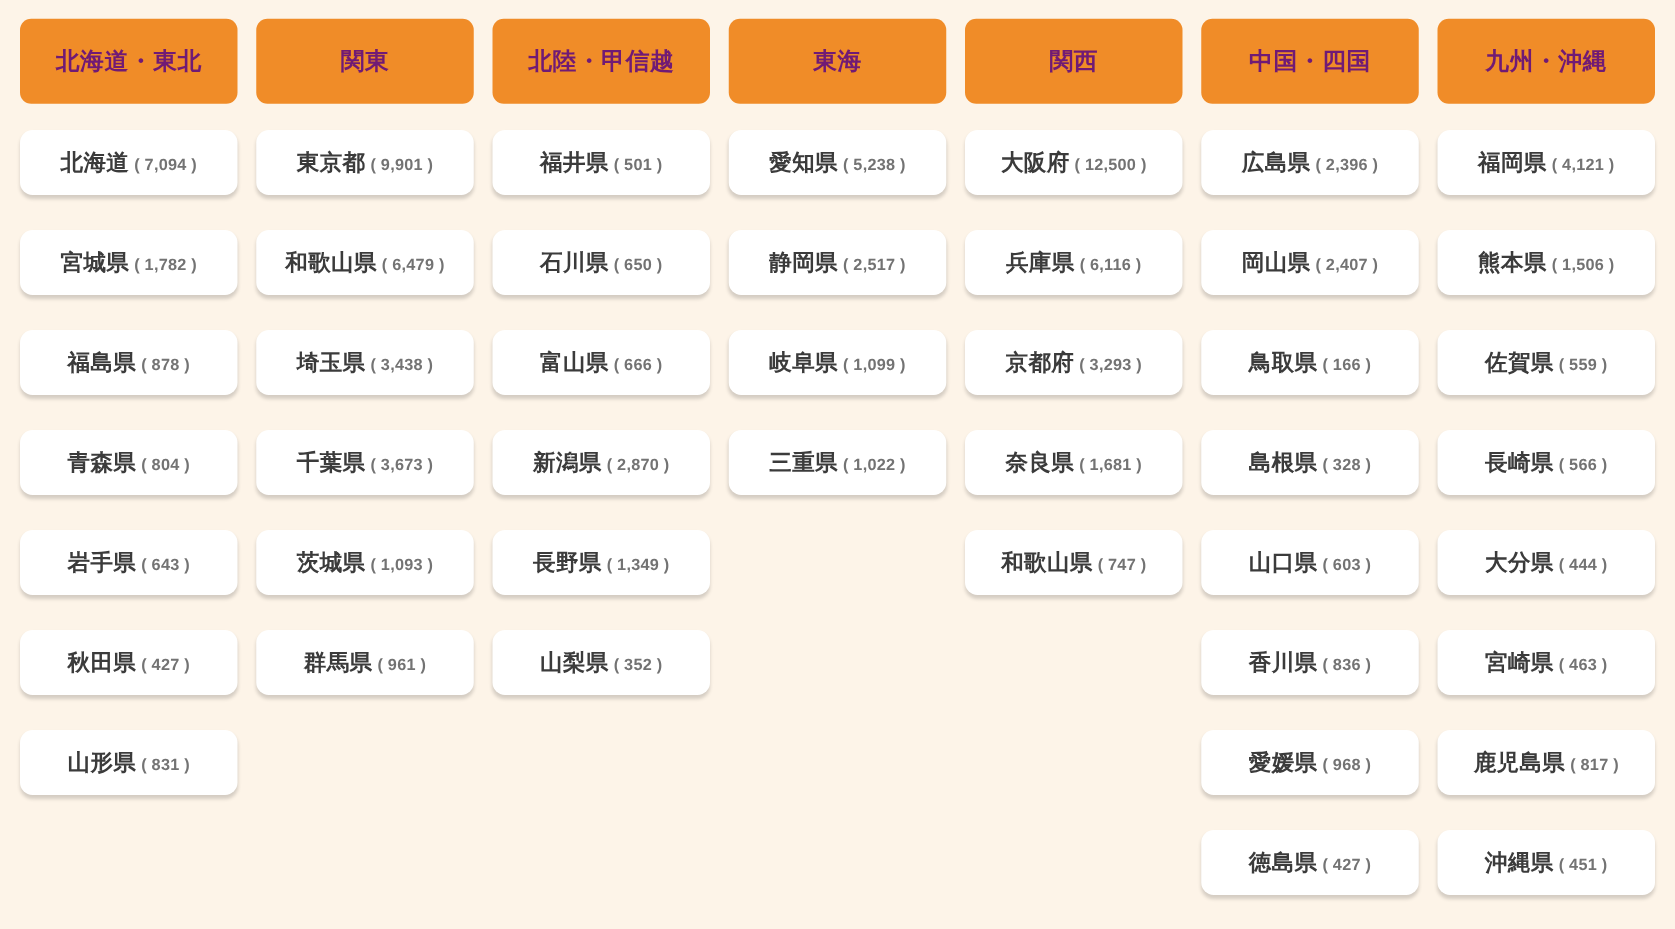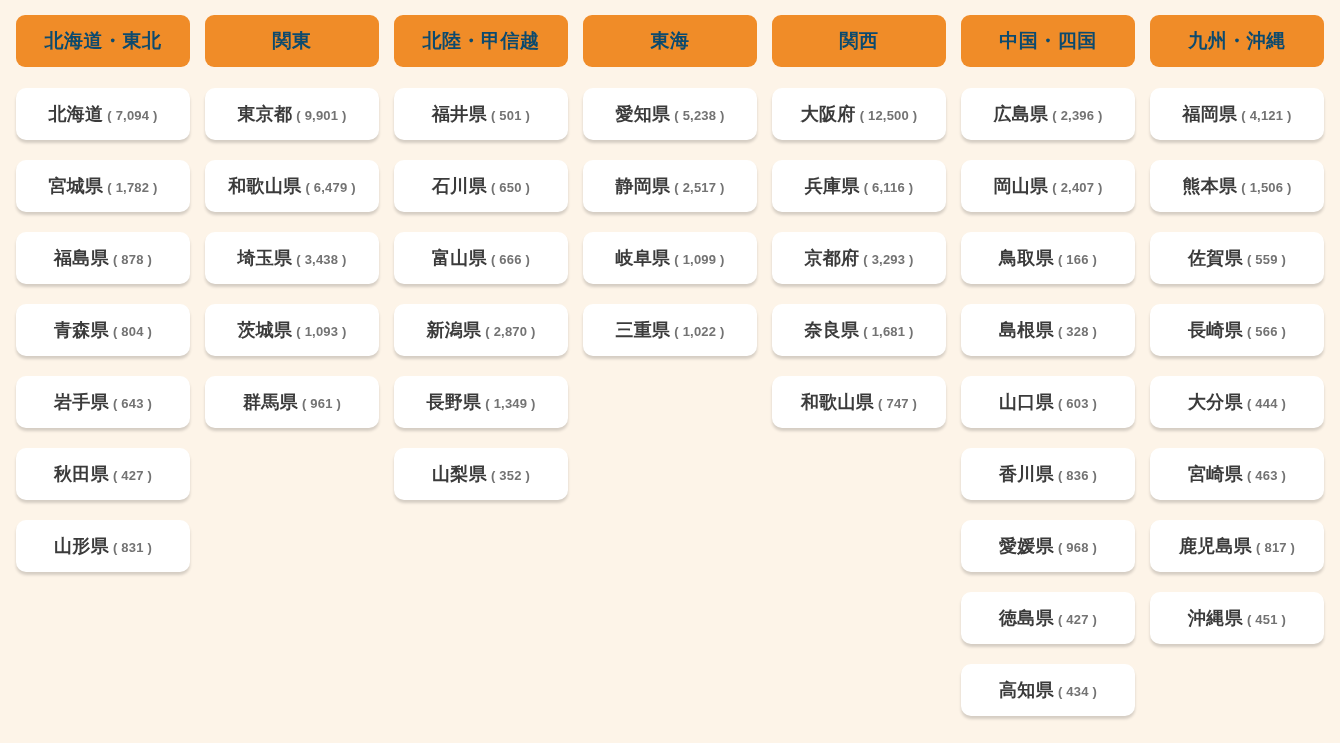--- a/index.html
+++ b/index.html
@@ -25,40 +25,40 @@
   }
 
   .region-column {
     display: flex;
     flex-direction: column;
     min-width: 0;
   }
 
   .region-header {
     background: #f08c28;
-    color: #0c4a6e;
+    color: #701a75;
     border-radius: 9px;
-    height: 52px;
+    height: 68px;
     display: flex;
     align-items: center;
     justify-content: center;
     font-size: 19px;
     font-weight: bold;
     letter-spacing: 0.5px;
     white-space: nowrap;
     margin-bottom: 21px;
     box-sizing: border-box;
     user-select: none;
   }
 
   .pref-card {
     background: #ffffff;
     border-radius: 10px;
     height: 52px;
-    margin-bottom: 20px;
+    margin-bottom: 28px;
     display: flex;
     align-items: center;
     justify-content: center;
     box-shadow: 0 3px 3px rgba(0, 0, 0, 0.16);
     box-sizing: border-box;
     white-space: nowrap;
     cursor: pointer;
   }
 
   .pref-inner {
@@ -146,20 +146,26 @@
         </span>
       </div>
       <div class="pref-card">
         <span class="pref-inner">
           <span class="pref-name">埼玉県</span>
           <span class="pref-count">( 3,438 )</span>
         </span>
       </div>
       <div class="pref-card">
         <span class="pref-inner">
+          <span class="pref-name">千葉県</span>
+          <span class="pref-count">( 3,673 )</span>
+        </span>
+      </div>
+      <div class="pref-card">
+        <span class="pref-inner">
           <span class="pref-name">茨城県</span>
           <span class="pref-count">( 1,093 )</span>
         </span>
       </div>
       <div class="pref-card">
         <span class="pref-inner">
           <span class="pref-name">群馬県</span>
           <span class="pref-count">( 961 )</span>
         </span>
       </div>

